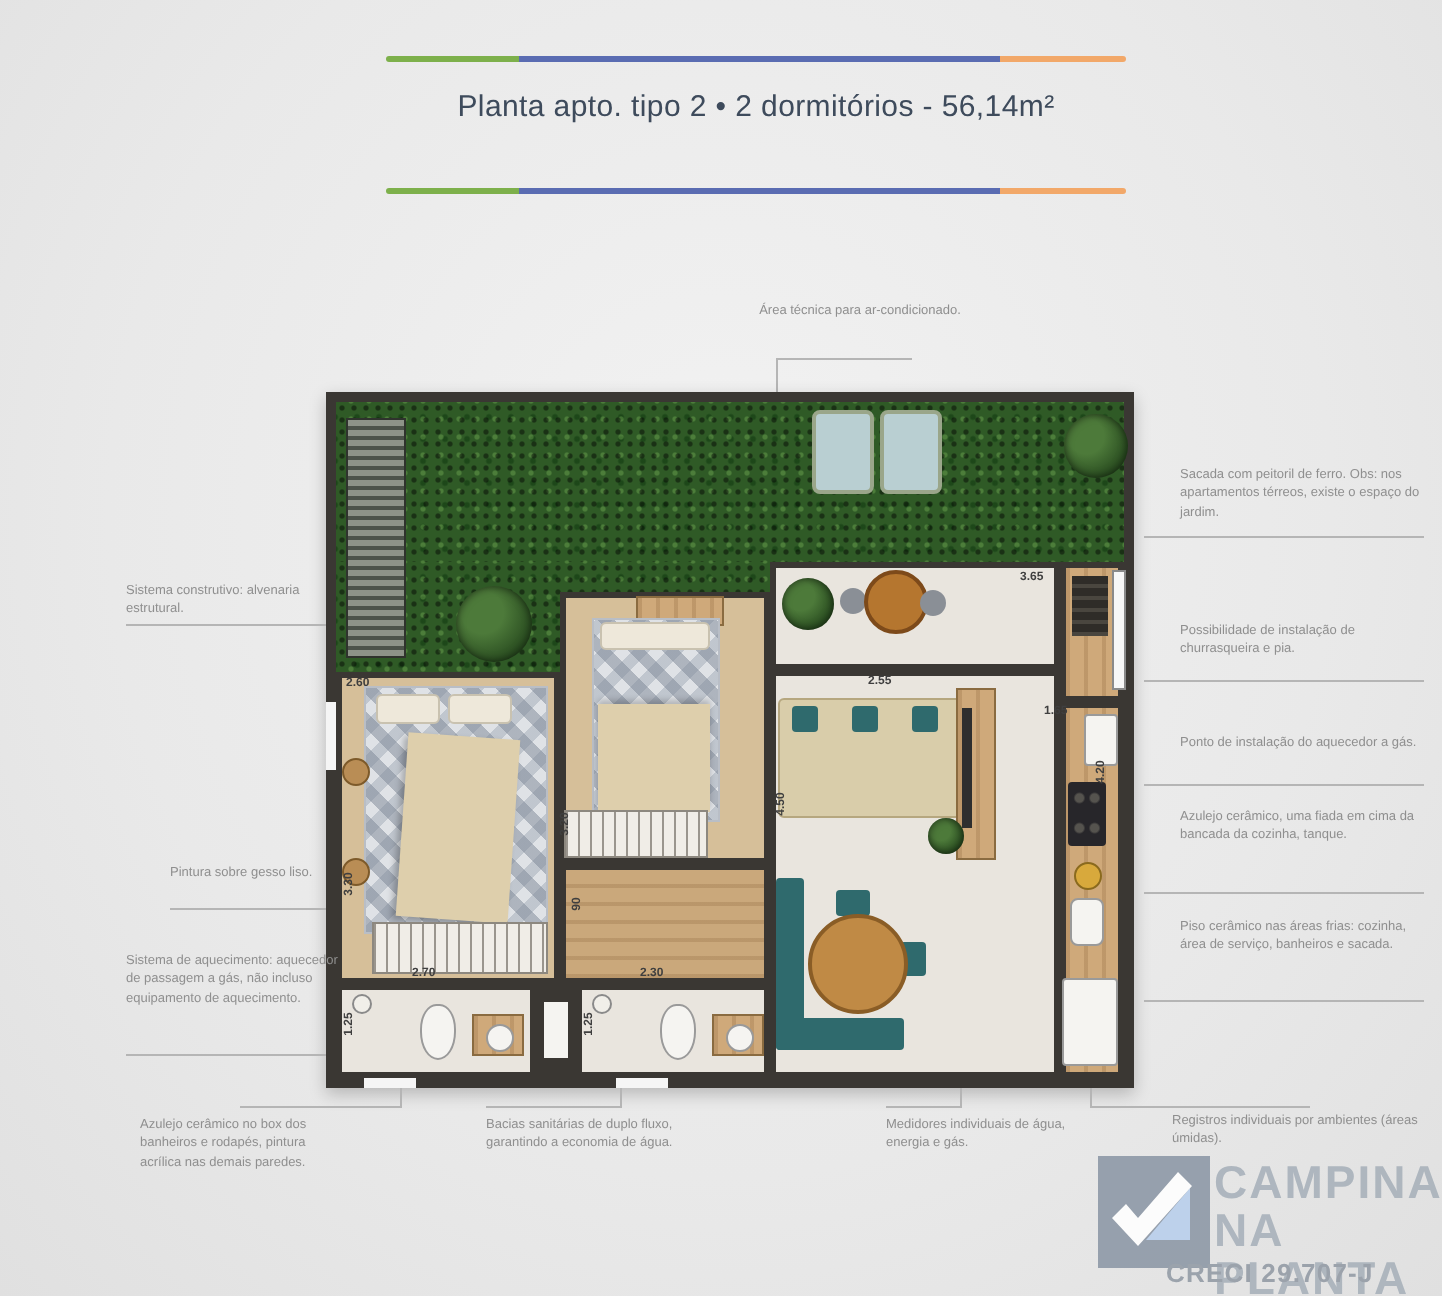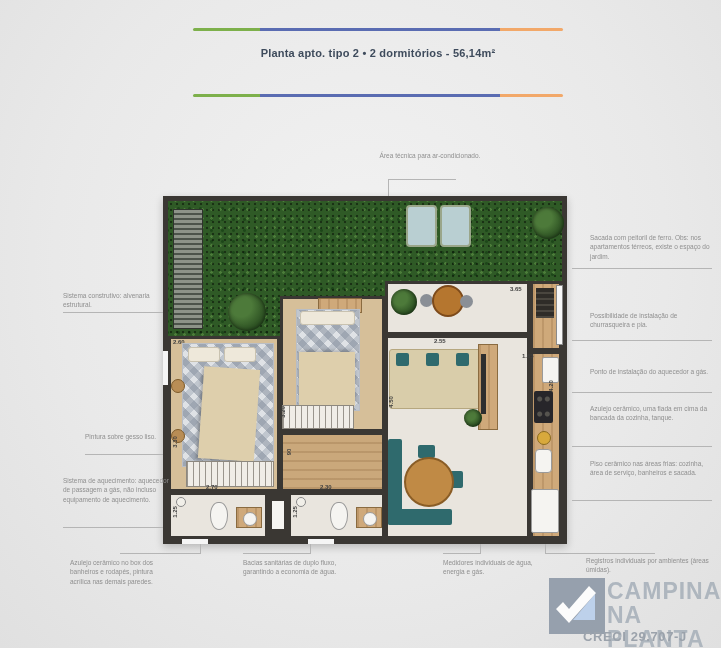--- a/index.html
+++ b/index.html
@@ -8,21 +8,21 @@
     --title-text:#3e4b5c; --ann-text:#8f8f8f; --logo-gray:#a9b2bb; --logo-blue:#b9cfec;
     --bed-beige:#decfac;
   }
   html,body{margin:0;padding:0;}
   body{font-family:"Liberation Sans",sans-serif;}
   .stage{position:relative;width:721px;height:648px;overflow:hidden;
     background:radial-gradient(ellipse at 50% 40%, #f2f2f2 0%, #e9e9e9 60%, #e0e0e0 100%);}
   .abs{position:absolute;}
   .bar{height:3px;border-radius:2px;
     background:linear-gradient(90deg,var(--bar-green) 0 18%,var(--bar-blue) 18% 83%,var(--bar-orange) 83% 100%);}
-  .title{color:var(--title-text);font-weight:bold;font-size:11px;line-height:21px;text-align:center;letter-spacing:.2px;}
+  .title{color:var(--title-text);font-weight:normal;font-size:15px;line-height:21px;text-align:center;letter-spacing:.2px;}
   .ann{font-size:6.5px;line-height:1.45;color:var(--ann-text);}
   .rule{height:1px;background:#b5b5b5;}
   .vline{width:1px;background:#b5b5b5;}
   .plan{left:163px;top:196px;width:404px;height:348px;border:5px solid var(--wall);
     box-sizing:border-box;background:var(--floor);box-shadow:0 3px 8px rgba(0,0,0,.22);}
   .room{box-sizing:border-box;border:3px solid var(--wall);background:var(--floor);}
   .grass{background-color:var(--grass);
     background-image:radial-gradient(rgba(0,0,0,.45) 1px,transparent 1.6px),
       radial-gradient(rgba(130,190,95,.35) 1px,transparent 1.6px),
       radial-gradient(rgba(15,55,15,.55) 1px,transparent 1.9px);

